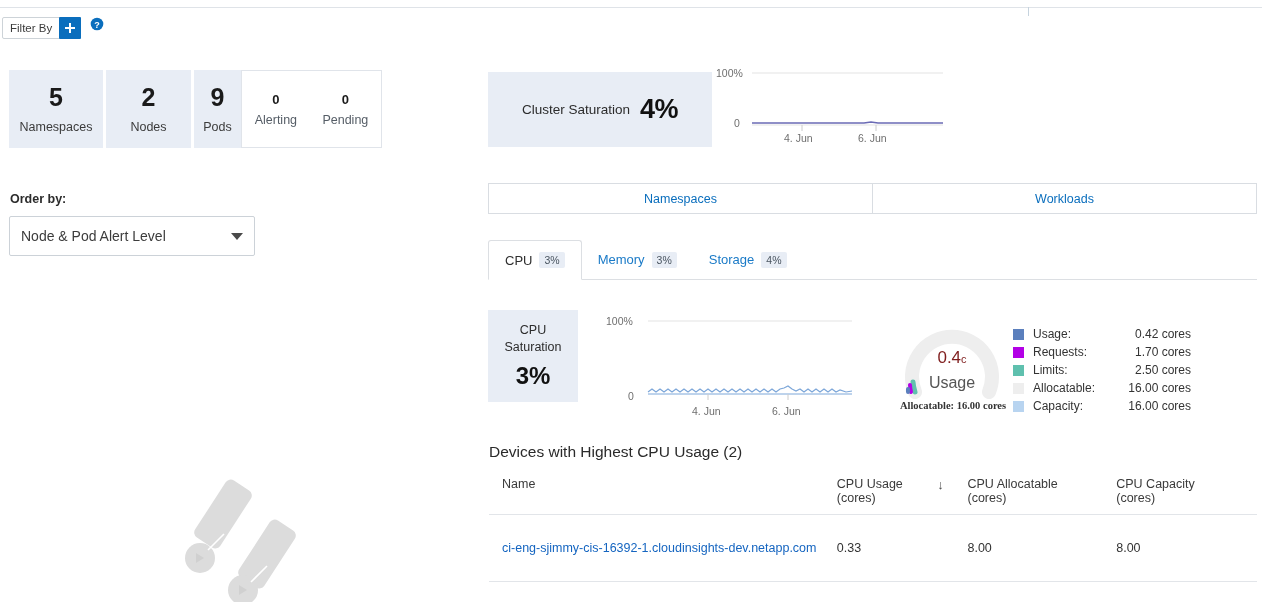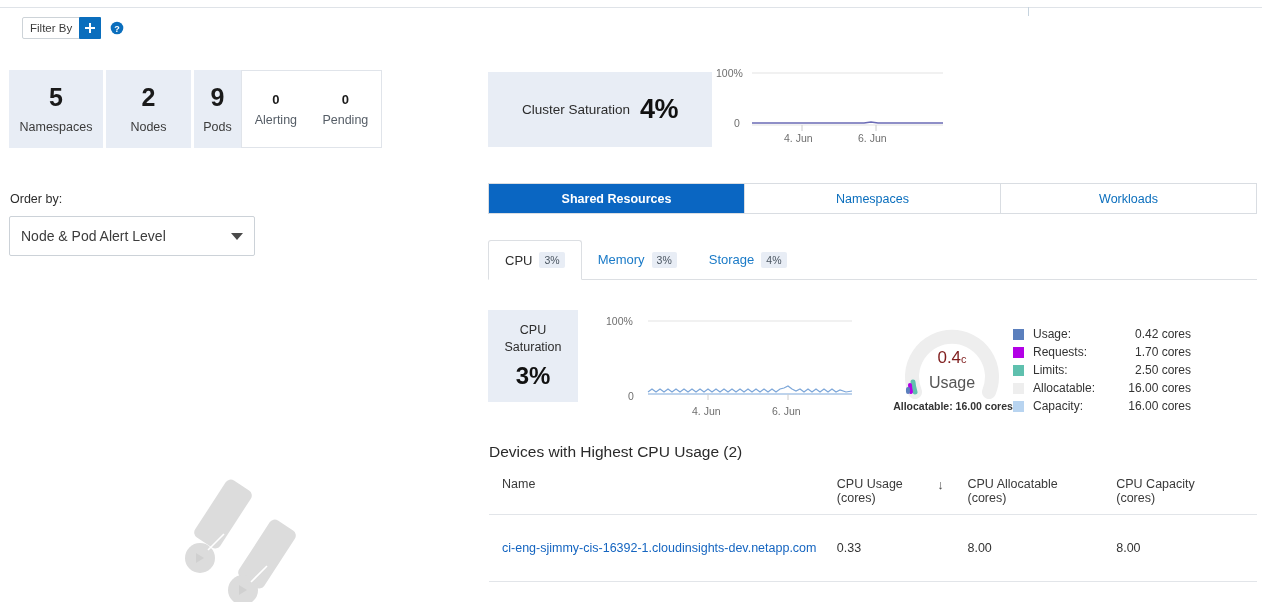--- a/index.html
+++ b/index.html
@@ -19,22 +19,22 @@
     position: absolute; left: 0; top: 7px; width: 1262px; height: 1px;
     background: #dfe3e8;
   }
   .top-rule-tick {
     position: absolute; left: 1028px; top: 0px; width: 1px; height: 9px;
     background: #c6d3de;
   }
 
   
   .filter-bar {
-    position: absolute; left: 22px; top: 17px;
-    display: flex; align-items: center; gap: 0px;
+    position: absolute; left: 2px; top: 17px;
+    display: flex; align-items: flex-start; gap: 0px;
   }
   .filter-by {
     height: 22px; min-width: 57px;
     border: 1px solid #cdd3d8; background: #ffffff;
     border-radius: 2px 0 0 2px;
     font-size: 11.5px; color: #3b3b3b;
     display: flex; align-items: center; justify-content: center;
     padding: 0 7px; cursor: pointer;
   }
   .filter-add {
@@ -79,21 +79,21 @@
     background: #ffffff; border: 1px solid #e0e4ea;
     display: flex; align-items: center; justify-content: space-around;
   }
   .alert-cell { display:flex; flex-direction:column; align-items:center; }
   .alert-num { font-size: 13px; font-weight: bold; color: #1a1a1a; }
   .alert-lbl { font-size: 12.5px; color: #555d66; margin-top: 6px; }
 
   
   .orderby-label {
     position: absolute; left: 10px; top: 192px;
-    font-size: 12.5px; font-weight: normal; color: #2c2c2c;
+    font-size: 12.5px; font-weight: bold; color: #2c2c2c;
   }
   .orderby-select {
     position: absolute; left: 9px; top: 216px;
     width: 246px; height: 40px;
     border: 1px solid #ccd2d8; background: #ffffff; border-radius: 2px;
     display: flex; align-items: center; justify-content: space-between;
     padding: 0 11px; font-size: 14px; color: #3c3c3c; cursor: pointer;
   }
   .caret {
     width: 0; height: 0; border-left: 6px solid transparent;
@@ -167,21 +167,21 @@
   .gauge-wrap { position: absolute; left: 893px; top: 318px; width: 118px; height: 95px; }
   .gauge-center {
     position: absolute; left: 0; top: 30px; width: 118px;
     text-align: center; pointer-events: none;
   }
   .gauge-val { font-size: 17px; font-weight: bold; color: #7f1d1d; }
   .gauge-val span { font-size: 11px; font-weight: normal; }
   .gauge-sub { font-size: 16px; color: #555; margin-top: 6px; }
   .gauge-foot {
     position: absolute; left: -5px; top: 82px; width: 130px; text-align: center;
-    font-size: 10.5px; font-weight: bold; color: #333;
+    font-size: 10.5px; font-weight: bold; color: #333; font-family: Liberation Serif, serif;
   }
 
   
   .legend { position: absolute; left: 1013px; top: 325px; width: 180px; }
   .legend-row {
     display: flex; align-items: center; height: 18px; font-size: 12px; color: #333;
   }
   .legend-sw { width: 11px; height: 11px; margin-right: 9px; flex: none; }
   .legend-name { width: 82px; }
   .legend-val { text-align: right; width: 76px; }
@@ -303,23 +303,20 @@
     <svg width="235" height="82" viewBox="0 0 235 82" aria-hidden="true">
       <line x1="36" y1="11" x2="227" y2="11" stroke="#e3e3e3" stroke-width="1"></line>
       <line x1="36" y1="63" x2="227" y2="63" stroke="#e3e3e3" stroke-width="1"></line>
       <line x1="86" y1="63" x2="86" y2="69" stroke="#cccccc" stroke-width="1"></line>
       <line x1="160" y1="63" x2="160" y2="69" stroke="#cccccc" stroke-width="1"></line>
       <polyline fill="none" stroke="#6b6bb5" stroke-width="1.6" points="36,61 50,61 64,61 78,61 92,61 106,61 120,61 134,61 148,61 155,60 162,61 176,61 190,61 204,61 215,61 227,61"></polyline>
     </svg>
   </div>
 
   <div class="main-tabs">
-    <div class="main-tab active">
-      <span>Shared Resources</span>
-    </div>
     <div class="main-tab">
       <span>Namespaces</span>
     </div>
     <div class="main-tab">
       <span>Workloads</span>
     </div>
   </div>
 
   <div class="sub-tabs">
     <div class="sub-tab active">

